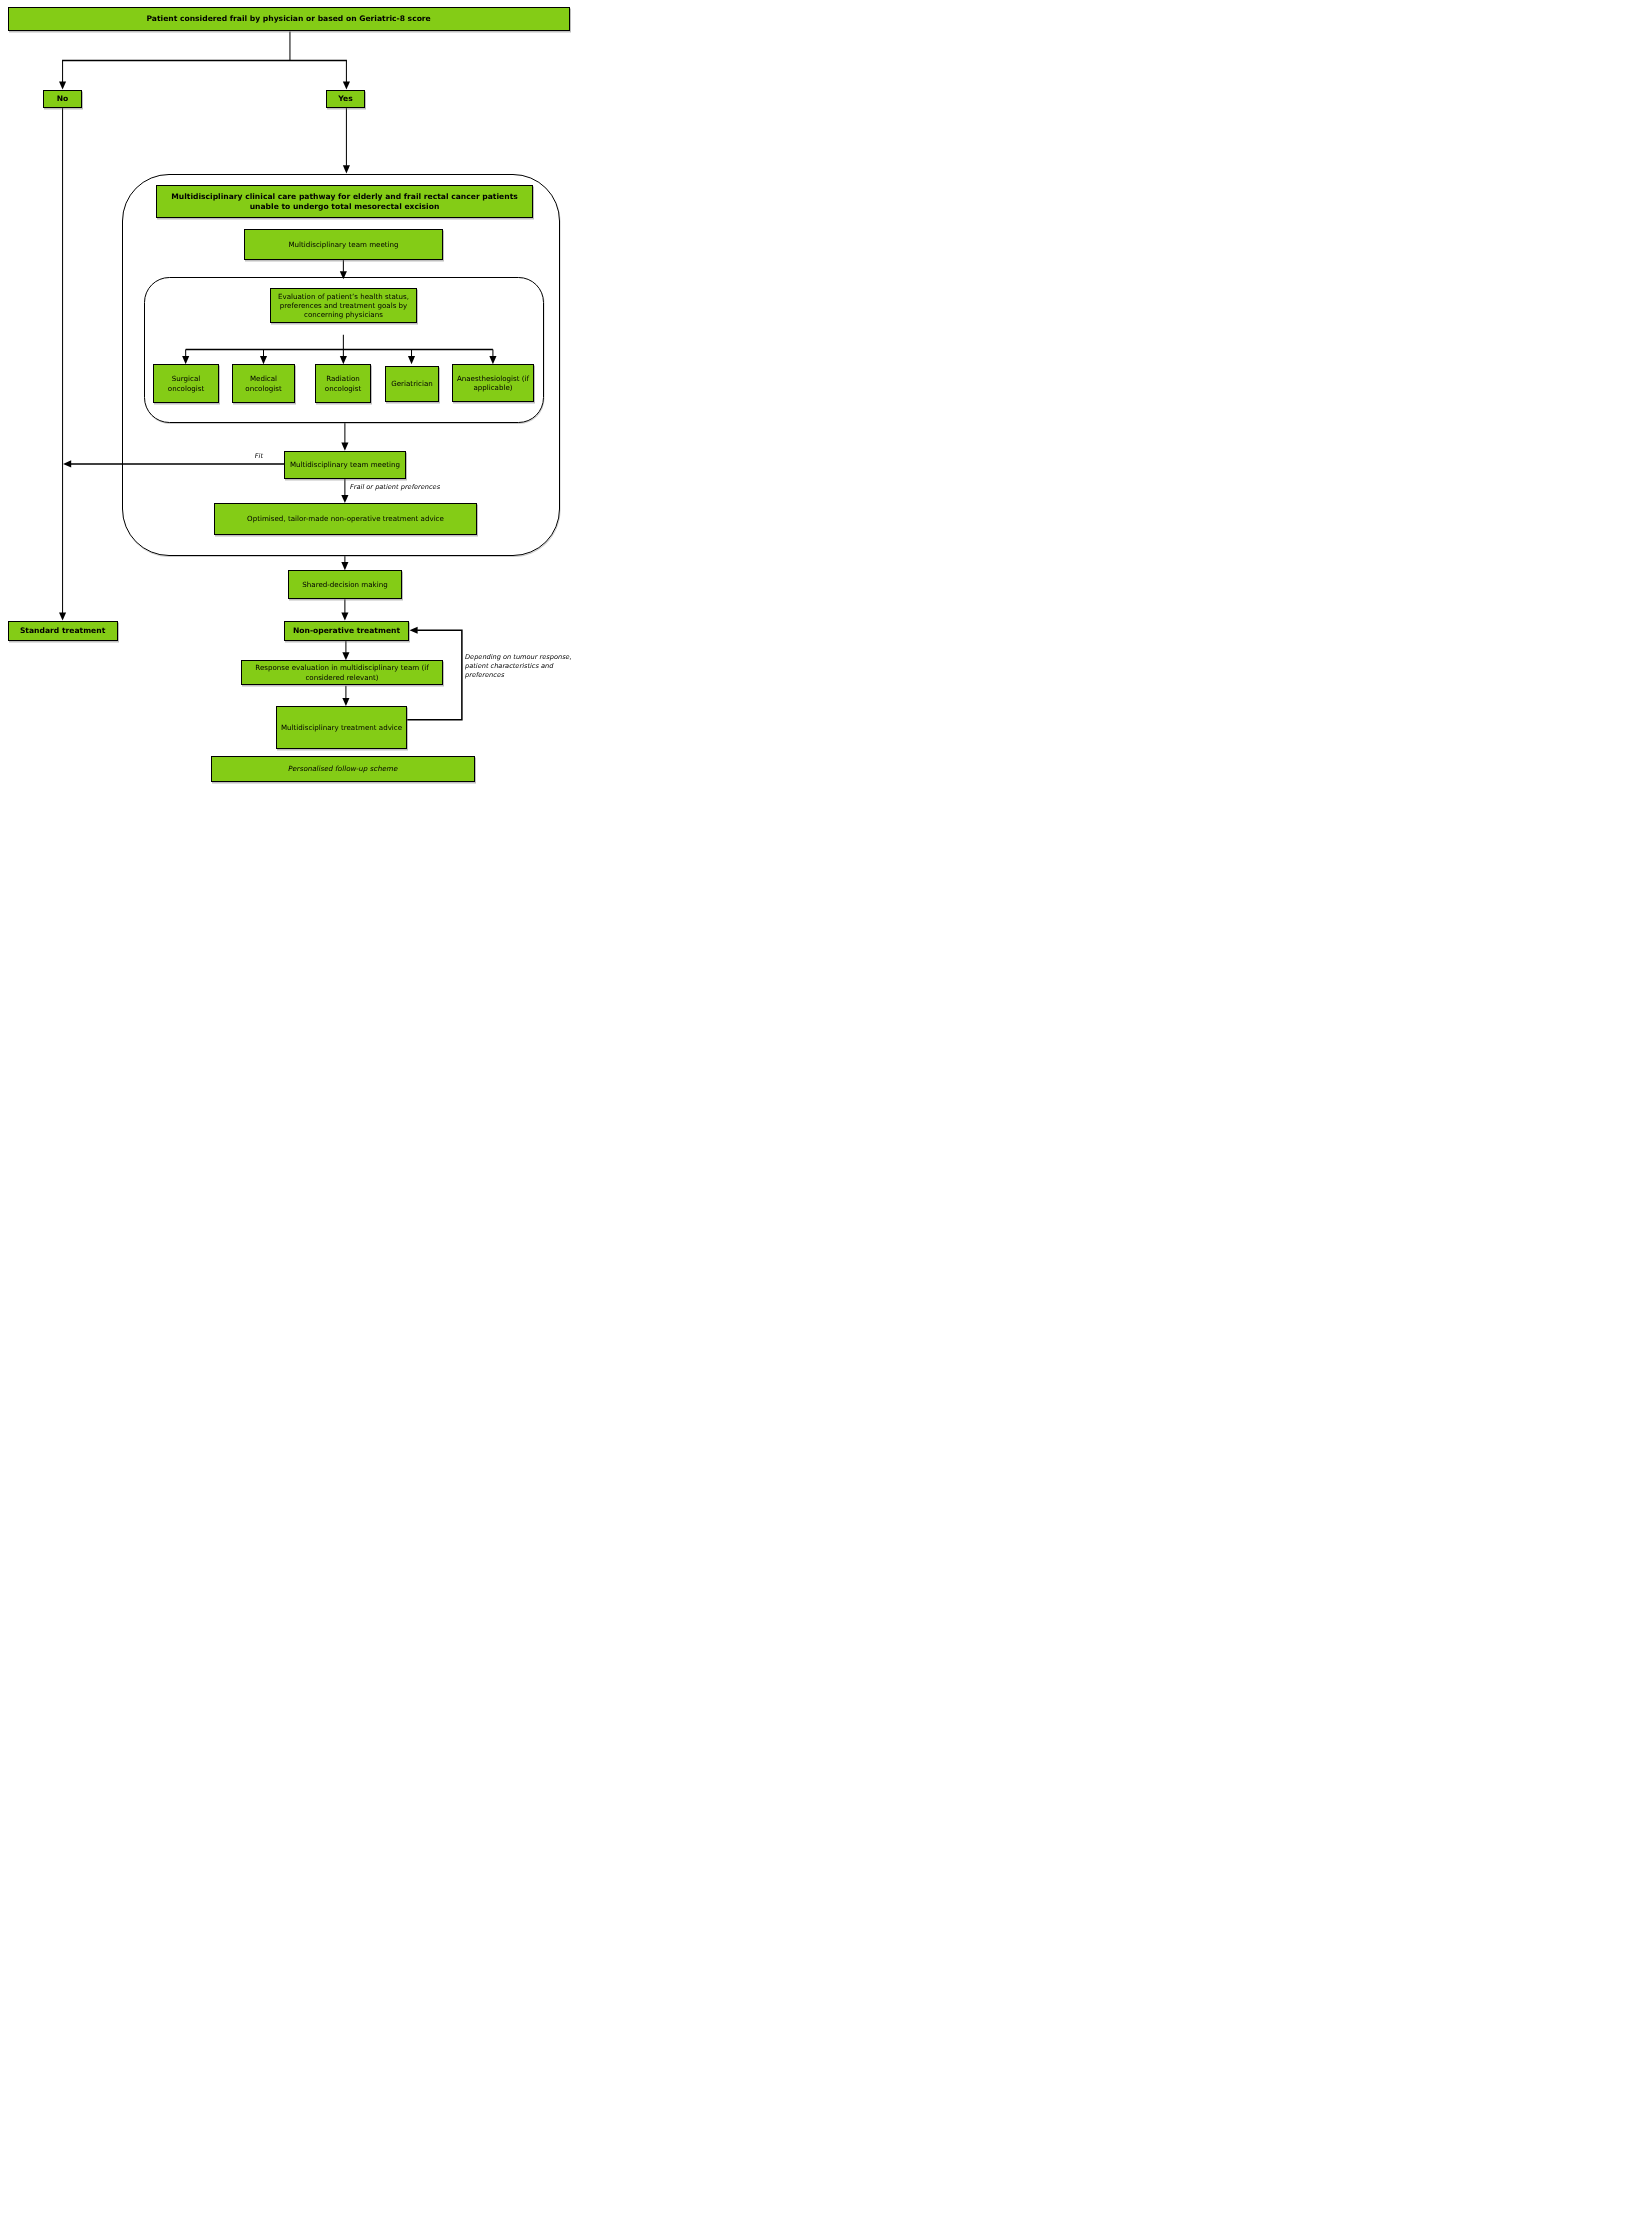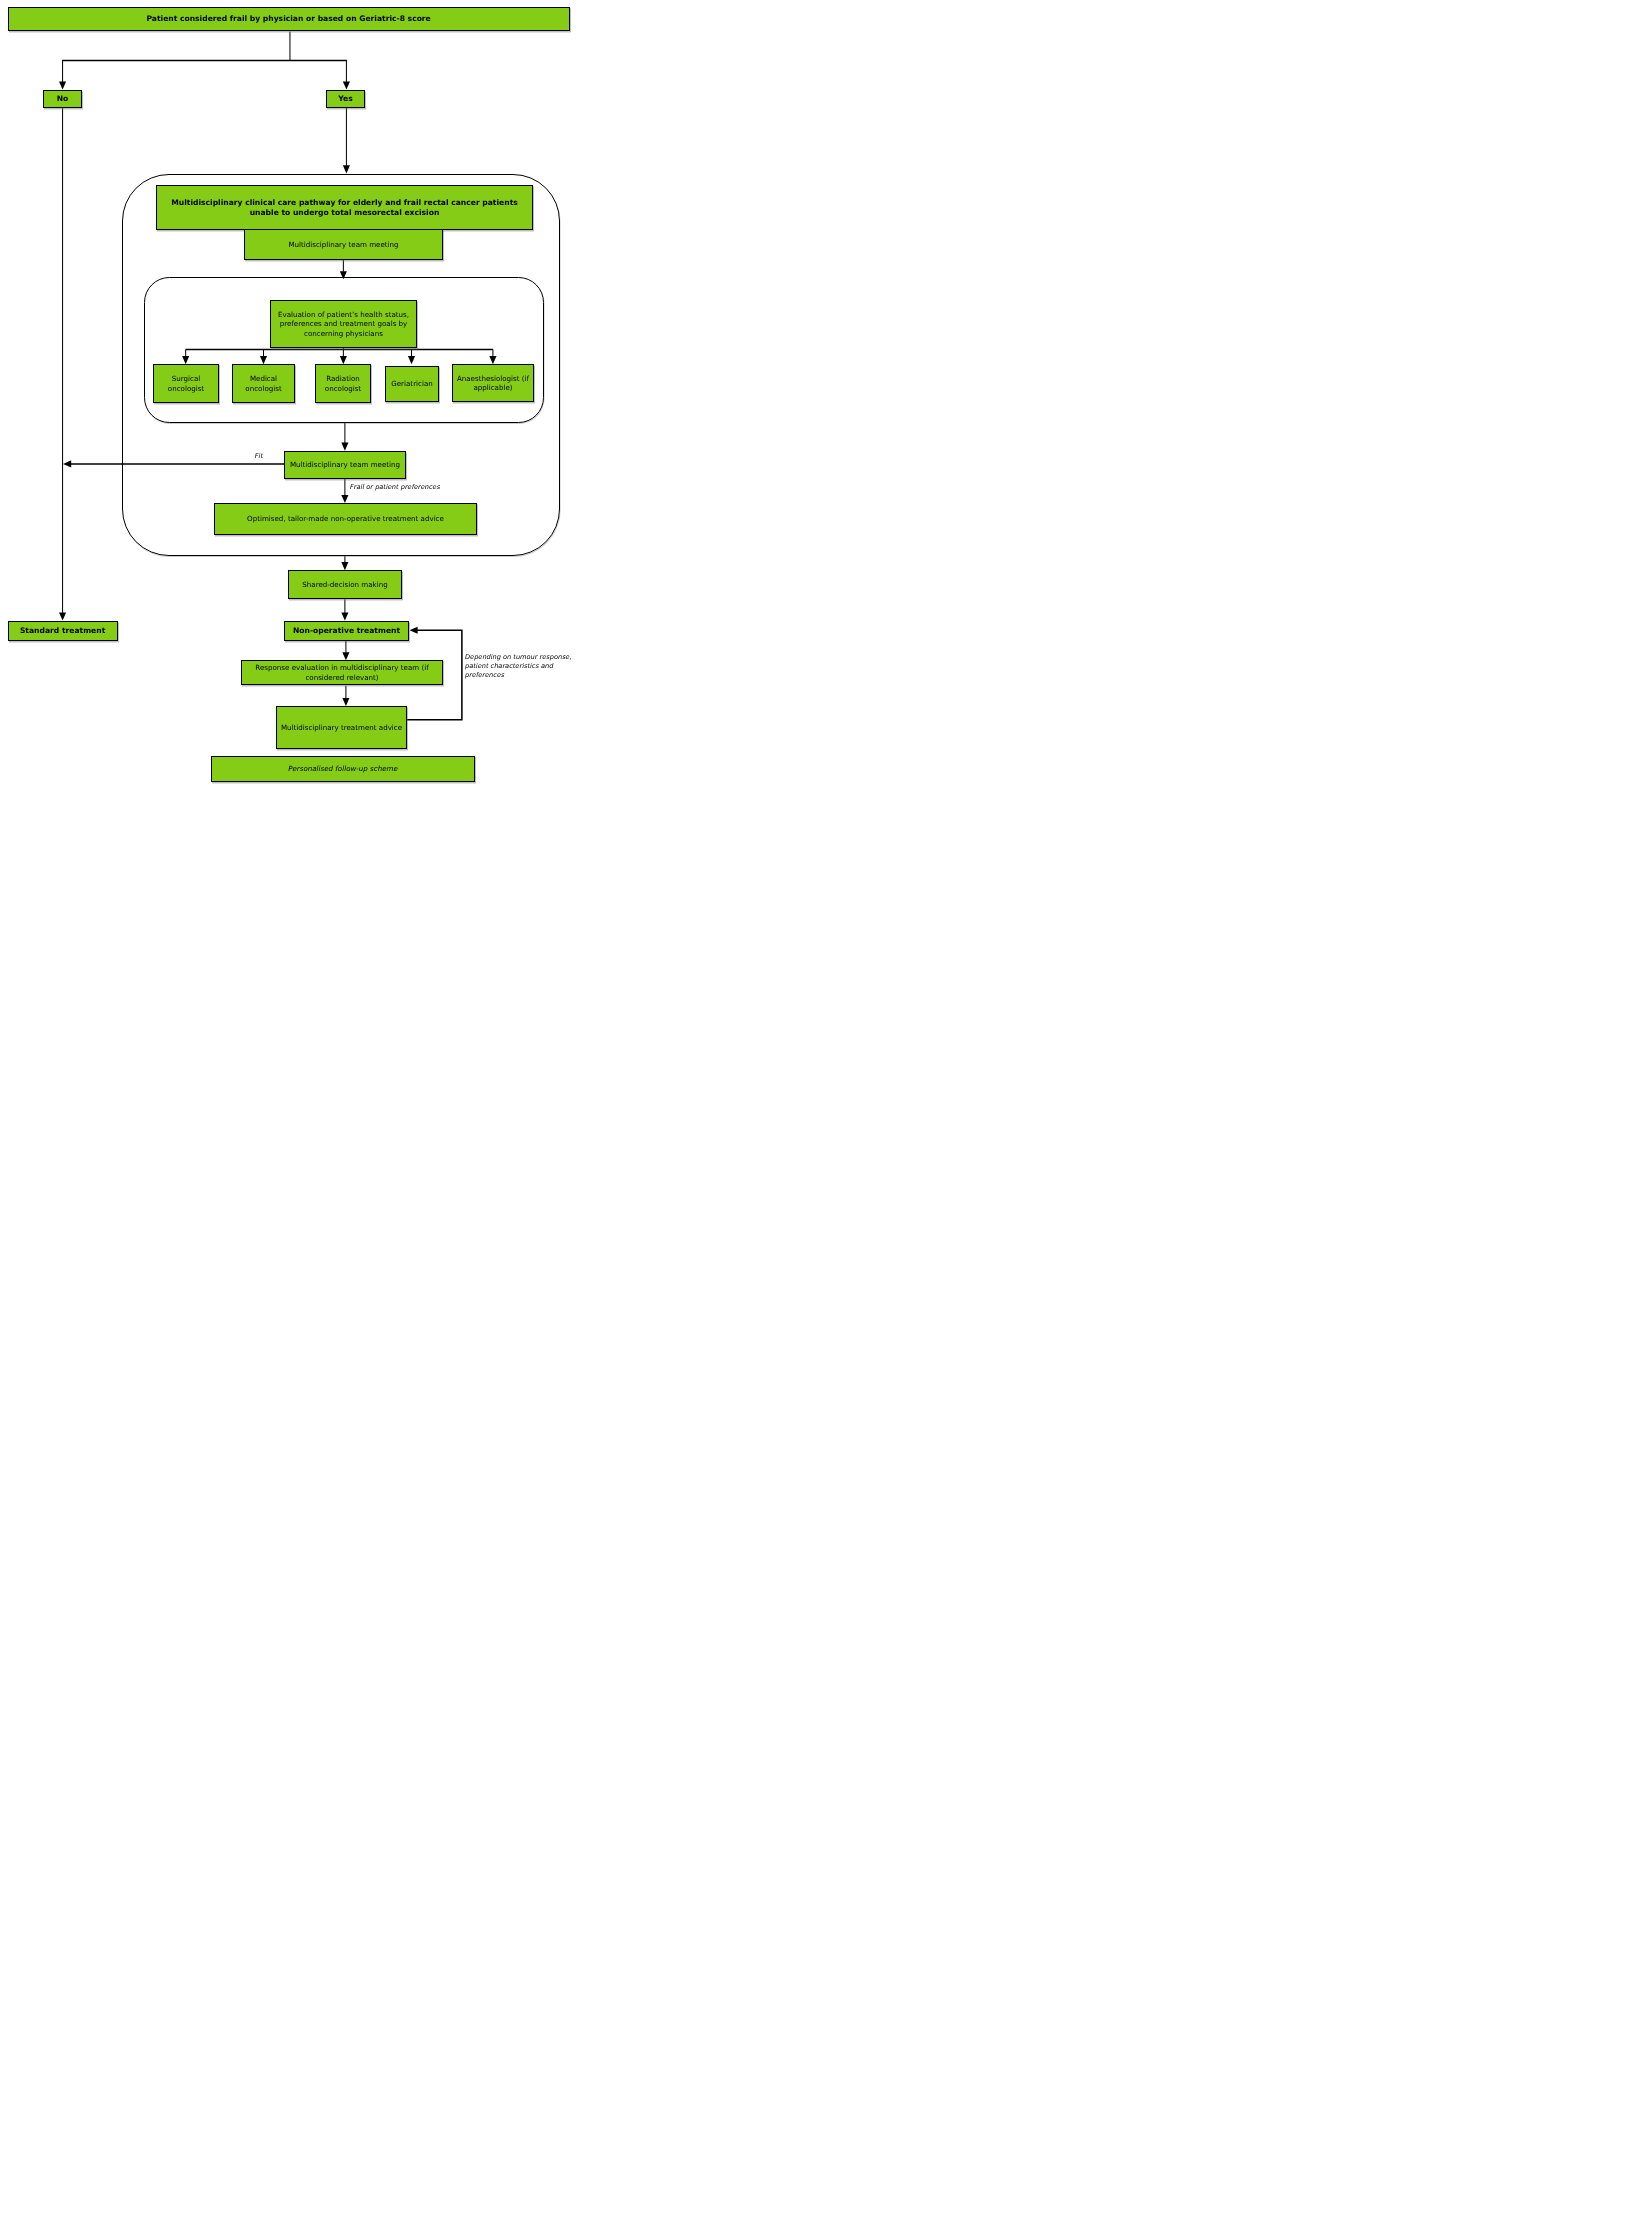--- a/index.html
+++ b/index.html
@@ -47,24 +47,24 @@
     font-style: italic;
     font-size: 6.6px;
     line-height: 1.35;
   }
 
   
   #top-box        { left: 7.6px;  top: 7.1px;   width: 562px; height: 24.4px; }
   #no-box         { left: 43px;  top: 90px;  width: 39px;   height: 18.3px; }
   #yes-box        { left: 326px; top: 90px;  width: 39px;   height: 18.3px; }
   #outer-container{ left: 122px; top: 174px;  width: 438px;  height: 382px; }
-  #title-box      { left: 156px; top: 185px;  width: 377px;  height: 45px; }
+  #title-box      { left: 156px; top: 185px;  width: 377px;  height: 33px; }
   #mdt1-box       { left: 244px; top: 229px;  width: 199px;  height: 31px; }
   #inner-container{ left: 144px; top: 277px;  width: 400px;  height: 146px; }
-  #eval-box       { left: 270px; top: 300px;  width: 147px;  height: 48px; }
+  #eval-box       { left: 270px; top: 288px;  width: 147px;  height: 35px; }
   #spec-1         { left: 153px; top: 364px;  width: 66px;  height: 39px; }
   #spec-2         { left: 232px; top: 364px;  width: 63px;  height: 39px; }
   #spec-3         { left: 315px; top: 364px;  width: 56px;  height: 39px; }
   #spec-4         { left: 385px; top: 366px;  width: 54px;  height: 36px; }
   #spec-5         { left: 452px; top: 364px;  width: 82px;  height: 38px; }
   #mdt2-box       { left: 284px; top: 451px;  width: 122px;  height: 27.5px; }
   #optimised-box  { left: 214px; top: 503px;  width: 263px;  height: 32px; }
   #shared-box     { left: 288px; top: 570px; width: 114px;  height: 29px; }
   #standard-box   { left: 7.6px;  top: 621px; width: 110px;  height: 20px; }
   #nonop-box      { left: 284px; top: 621px; width: 125px;  height: 20px; }

